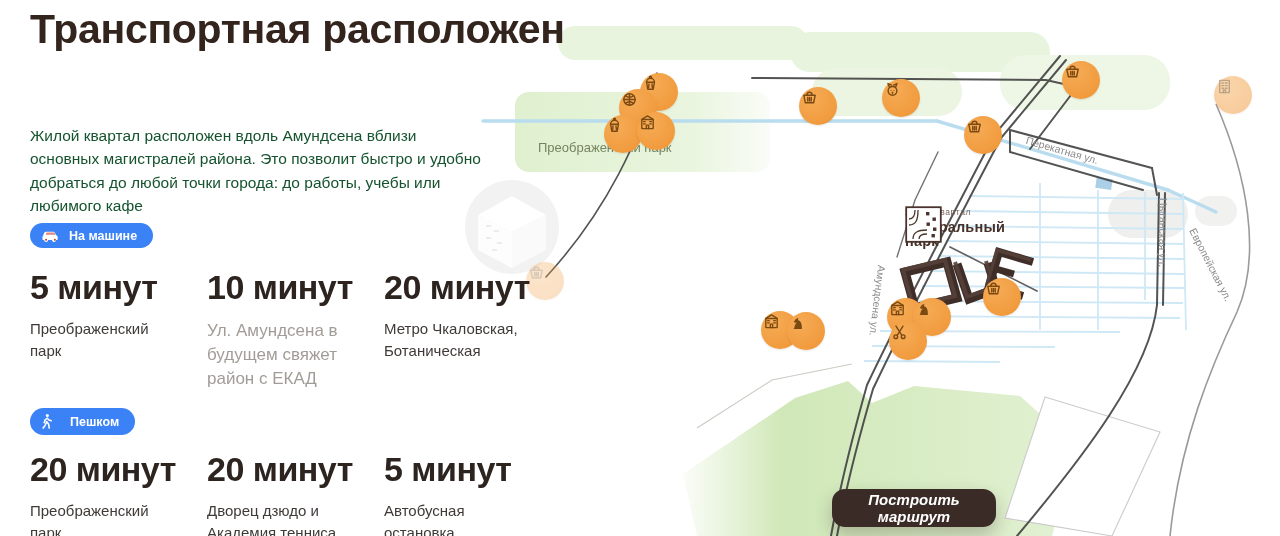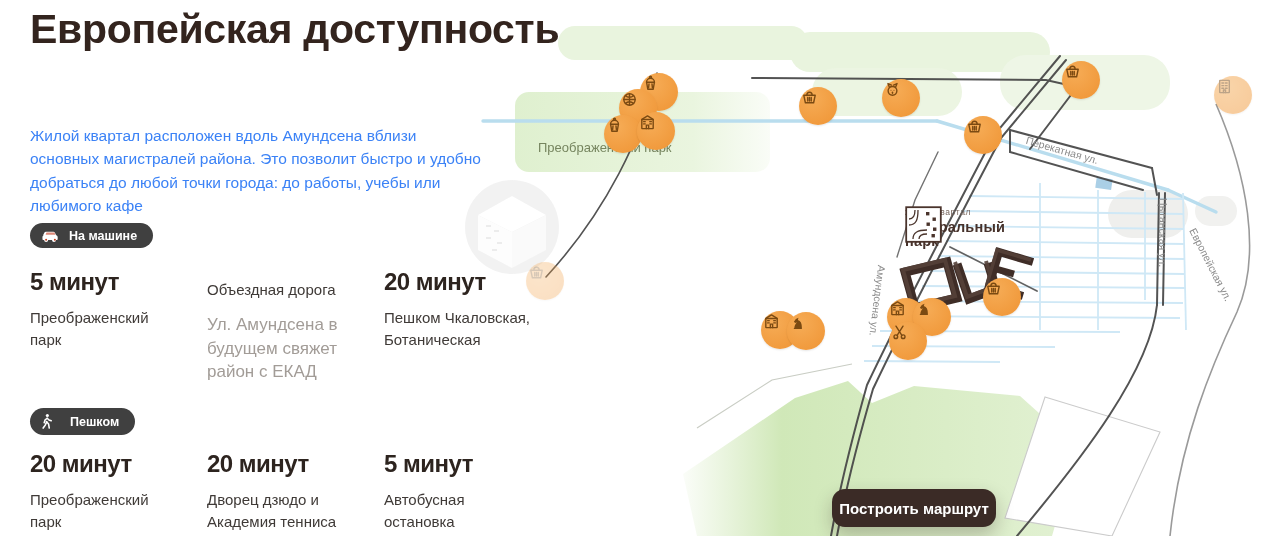--- a/index.html
+++ b/index.html
@@ -16,38 +16,38 @@
         display:flex;align-items:center;justify-content:center;
         box-shadow:0 1px 2px rgba(0,0,0,.10);cursor:pointer;}
   .marker svg{display:block;}
   .map-logo{position:absolute;left:905px;top:206px;display:flex;gap:8px;align-items:flex-start;z-index:3;}
   .map-logo .txt{line-height:1;}
   .map-logo .small{font-size:8.5px;letter-spacing:.6px;color:#77655c;margin:2px 0 3px;}
   .map-logo .big{font-size:14.5px;font-weight:800;color:#46312a;letter-spacing:.2px;line-height:1.02;}
   .route-button{position:absolute;left:832px;top:489px;width:164px;height:38px;z-index:6;
         background:#3b2b26;color:#fff;border:none;border-radius:13px;font-size:15px;font-weight:600;
         font-family:"Liberation Sans",sans-serif;display:flex;align-items:center;justify-content:center;
-        box-shadow:0 8px 18px rgba(40,25,20,.25);cursor:pointer;}
+        box-shadow:0 8px 18px rgba(40,25,20,.25);cursor:pointer;font-style:italic;}
   
   .content{position:absolute;inset:0;z-index:5;pointer-events:none;}
   .content *{pointer-events:auto;}
   .page-title{position:absolute;left:30px;top:6px;font-size:41px;font-weight:700;
         line-height:1.17;color:#33241e;letter-spacing:-.3px;}
   .page-desc{position:absolute;left:30px;top:124px;width:452px;font-size:15.5px;
-        line-height:1.5;color:#3b82f6;}
+        line-height:1.5;color:#14532d;}
   .badge{position:absolute;left:30px;display:inline-flex;align-items:center;gap:8px;
-        background:#404040;color:#fff;border-radius:15px;padding:5px 16px 5px 10px;
+        background:#3b82f6;color:#fff;border-radius:15px;padding:5px 16px 5px 10px;
         font-size:12.5px;font-weight:600;}
   .badge.car{top:223px;}
   .badge.walk{top:408px;gap:16px;}
   .cards{position:absolute;left:30px;display:flex;}
   .cards.row1{top:268px;}
   .cards.row2{top:450px;}
   .card{width:177px;flex:0 0 auto;}
-  .card .time{font-size:24px;font-weight:700;color:#2d241f;letter-spacing:-.5px;}
+  .card .time{font-size:34px;font-weight:700;color:#2d241f;letter-spacing:-.5px;}
   .card .place{margin-top:11px;font-size:15px;line-height:1.45;color:#3f3a37;width:152px;}
   .card.wide .place{width:162px;}
   .card .note{margin-top:12px;font-size:17px;line-height:1.4;color:#a29c97;width:142px;}
 </style>
 </head>
 <body>
 
 <div class="page">
 
   <div class="map-layer">
@@ -287,45 +287,45 @@
             <path d="M9 9.5a3 3.5 0 0 1 6 0"></path>
             <path d="M10 12v4M12 12v4M14 12v4"></path>
           </svg>
         </div>
       </div>
 
     <button class="route-button">Построить маршрут</button>
   </div>
 
   <div class="content">
-    <h1 class="page-title" style="margin:0;">Европейская доступность</h1>
+    <h1 class="page-title" style="margin:0;">Транспортная расположен</h1>
     <p class="page-desc" style="margin:0;">Жилой квартал расположен вдоль Амундсена вблизи основных магистралей района. Это позволит быстро и удобно добраться до любой точки города: до работы, учебы или любимого кафе</p>
 
     <div class="badge car">
       <svg width="21" height="15" viewBox="0 0 24 17">
         <path fill="#fff" d="M3.5,8.2 l1.6,-3 c.3,-.6 .9,-1 1.6,-1 h8.6 c.7,0 1.3,.4 1.6,1 l1.6,3 c1,.3 1.7,1.2 1.7,2.3 v2.3 c0,.5 -.4,.9 -.9,.9 h-1 a2.3,2.3 0 0 1 -4.6,0 h-4.4 a2.3,2.3 0 0 1 -4.6,0 h-1 a.9,.9 0 0 1 -.9,-.9 v-2.3 c0,-1.1 .7,-2 1.7,-2.3 z"></path>
         <path d="M6.4,7.6 l1,-2.4 h9.2 l1,2.4 z" fill="#c6391a" opacity=".6"></path>
         <circle cx="7" cy="13.3" r="1.15" fill="#c6391a"></circle>
           <circle cx="17" cy="13.3" r="1.15" fill="#c6391a"></circle>
       </svg>
       <span>На машине</span>
     </div>
 
     <div class="cards row1">
       <div class="card">
         <div class="time">5 минут</div>
         <div class="place">Преображенский парк</div>
       </div>
       <div class="card">
-        <div class="place">Объездная дорога</div>
+        <div class="time">10 минут</div>
         <div class="note">Ул. Амундсена в будущем свяжет район с ЕКАД</div>
       </div>
       <div class="card">
         <div class="time">20 минут</div>
-        <div class="place">Пешком Чкаловская, Ботаническая</div>
+        <div class="place">Метро Чкаловская, Ботаническая</div>
       </div>
       <div class="card wide">
       </div>
     </div>
 
     <div class="badge walk">
       <svg width="14" height="17" viewBox="0 0 16 19">
         <circle cx="8.4" cy="2.6" r="1.8" fill="#fff"></circle>
         <g stroke="#fff" stroke-width="1.8" fill="none" stroke-linecap="round">
           <path d="M8.2,5.8 L5.8,7.8 L4.8,11"></path>

